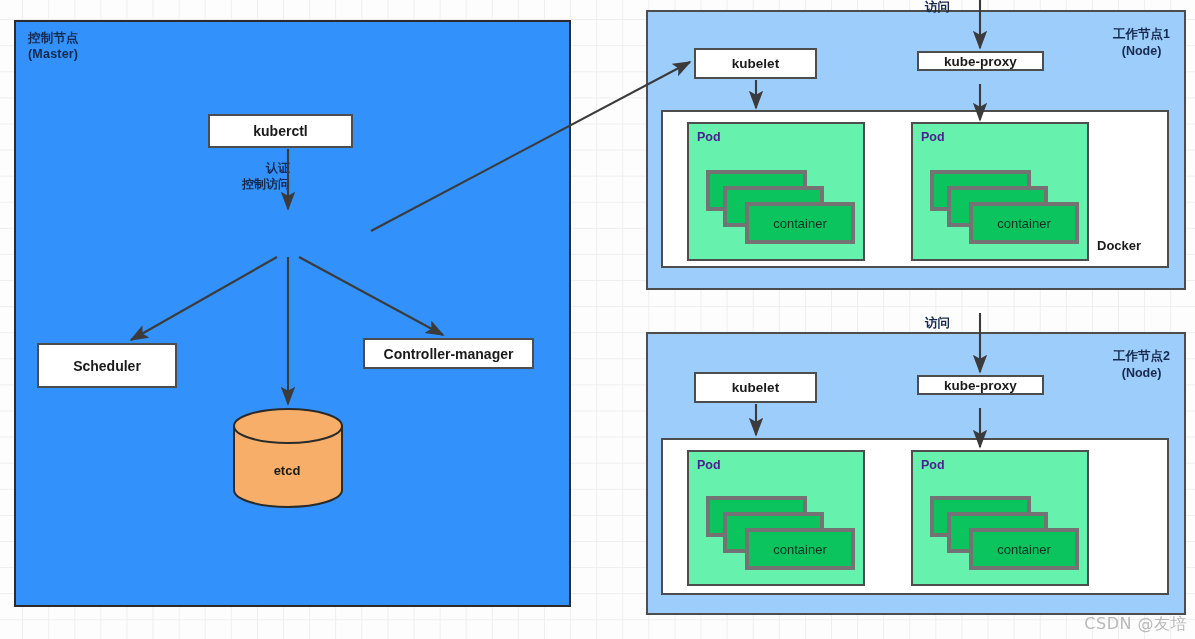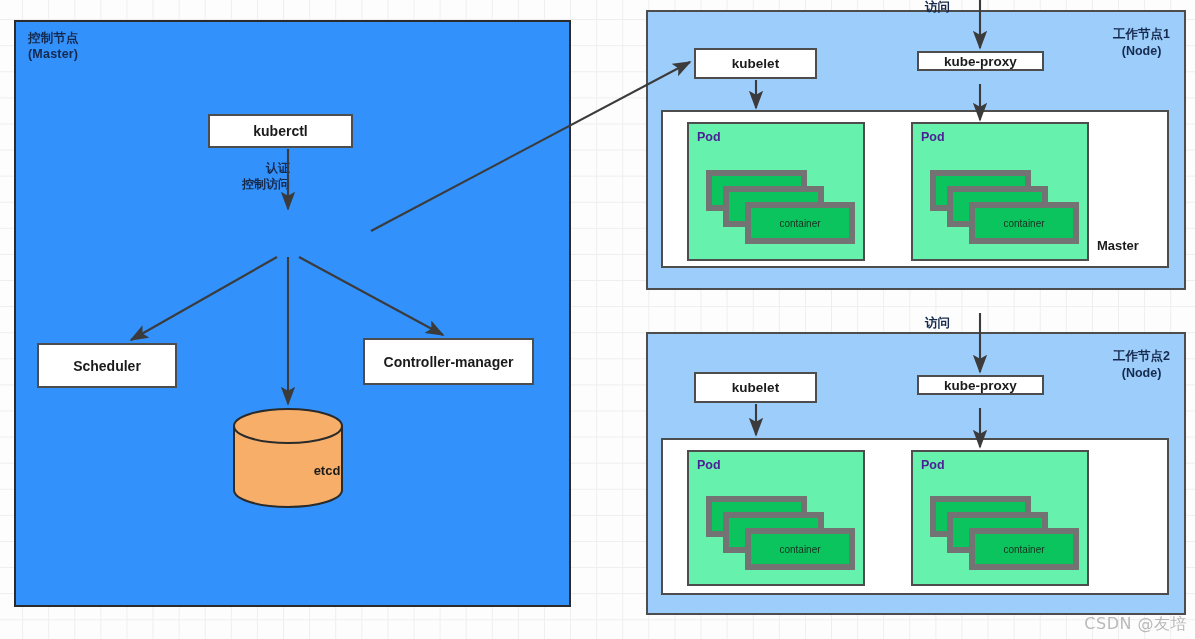--- a/index.html
+++ b/index.html
@@ -61,21 +61,21 @@
     font-size: 12.5px;
     font-weight: bold;
     line-height: 16px;
     white-space: pre-line;
     letter-spacing: .2px;
   }
 
   #kubectl-box   { left: 208px; top: 114px; width: 145px; height: 34px; font-size: 14px; }
   #apiserver-box { left: 204px; top: 212px; width: 167px; height: 44px; font-size: 14px; }
   #scheduler-box { left: 37px;  top: 343px; width: 140px; height: 45px; font-size: 14px; }
-  #controller-box{ left: 363px; top: 338px; width: 171px; height: 47px; font-size: 14px; }
+  #controller-box{ left: 363px; top: 338px; width: 171px; height: 31px; font-size: 14px; }
 
   
   #auth-label {
     position: absolute;
     left: 204px;
     top: 160px;
     width: 86px;
     text-align: right;
     color: #15294d;
     font-size: 12px;
@@ -94,21 +94,20 @@
   }
   #etcd-label {
     position: absolute;
     left: 233px;
     top: 463px;
     width: 108px;
     text-align: center;
     font-size: 13px;
     font-weight: bold;
     color: #1a1a1a;
-    margin-left: 40px;
   }
 
   
   .worker-node {
     position: absolute;
     box-sizing: border-box;
     background: #9dcdfb;
     border: 2px solid #4d4d4d;
   }
   #worker-node-1 { left: 646px; top: 10px;  width: 540px; height: 280px; }
@@ -157,25 +156,25 @@
     font-size: 12.5px;
     font-weight: bold;
     color: #4c1d95;
   }
 
   
   .ctr {
     position: absolute;
     box-sizing: border-box;
     background: #0cc45e;
-    border: 6px solid #737373;
+    border: 4px solid #737373;
     display: flex;
     align-items: center;
     justify-content: center;
-    font-size: 10px;
+    font-size: 13px;
     color: #17301f;
   }
   .ctr-1 { width: 101px; height: 41px; }
   .ctr-2 { width: 101px; height: 41px; }
   .ctr-3 { width: 110px; height: 42px; }
 
   
   .access-label {
     position: absolute;
     font-size: 12.5px;
@@ -234,21 +233,21 @@
     <div class="worker-title">工作节点1
 (Node)</div>
   </div>
 
   <div class="access-label" style="left:925px; top:0px;">访问</div>
 
   <div class="abox kubelet-box" style="left:694px; top:48px;">kubelet</div>
   <div class="abox kubeproxy-box" style="left:917px; top:51px;">kube-proxy</div>
 
   <div class="docker-area" style="left:661px; top:110px; width:508px; height:158px;"></div>
-  <div class="docker-label" style="left:1097px; top:238px;">Master</div>
+  <div class="docker-label" style="left:1097px; top:238px;">Docker</div>
 
   <div class="pod-box" style="left:687px; top:122px; width:178px; height:139px;">
     <div class="pod-label">Pod</div>
     <div class="ctr ctr-1" style="left:17px; top:46px;"></div>
     <div class="ctr ctr-2" style="left:34px; top:62px;"></div>
     <div class="ctr ctr-3" style="left:56px; top:78px;">container</div>
   </div>
 
   <div class="pod-box" style="left:911px; top:122px; width:178px; height:139px;">
     <div class="pod-label">Pod</div>

